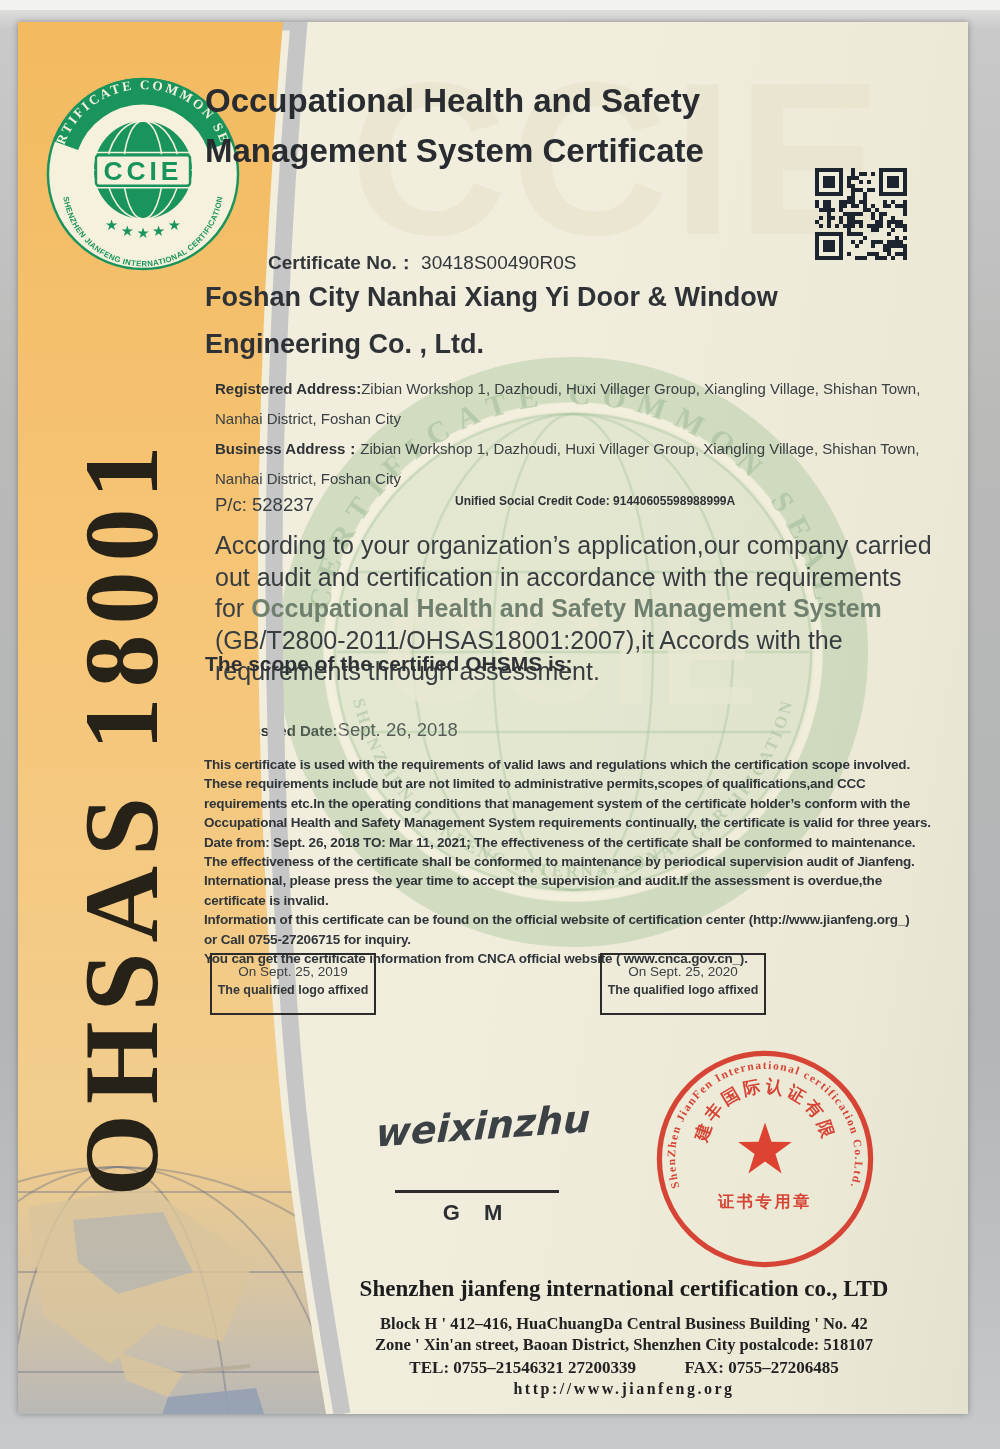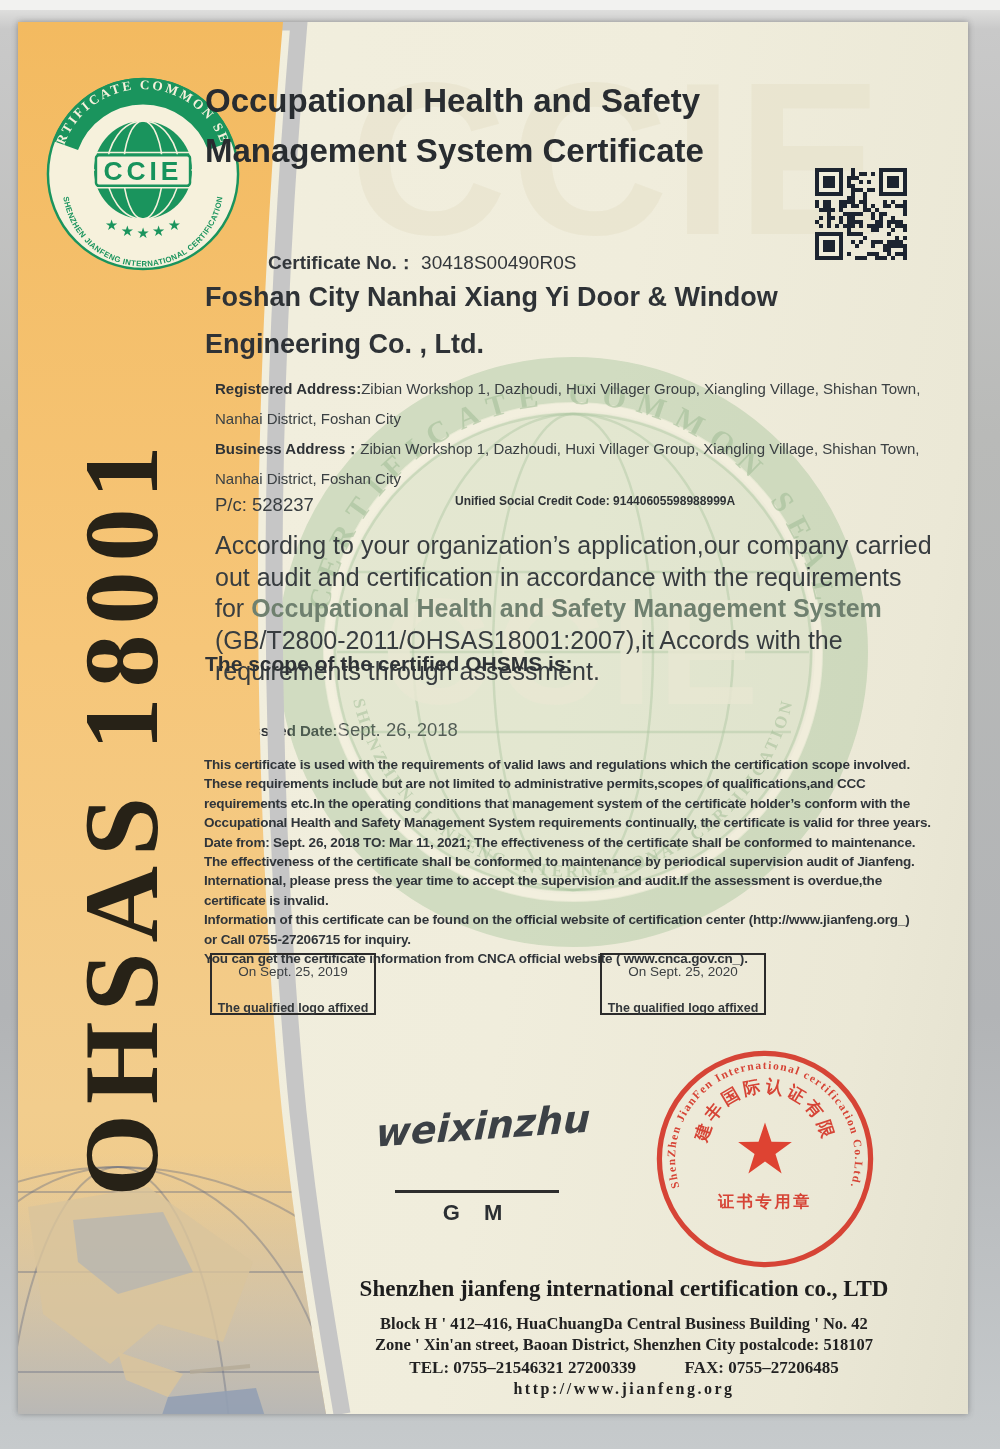--- a/index.html
+++ b/index.html
@@ -47,21 +47,21 @@
   .green-bold{font-weight:bold;color:#6f806f;}
   .scope-head{font-weight:bold;font-size:21px;color:#2e3236;z-index:5;}
   .scope-text{font-size:18.5px;color:#383d40;z-index:5;}
   .issued b{font-size:15px;color:#2e3236;}
   .issued span{font-size:18.5px;color:#383d40;}
   .fine{position:absolute;left:186px;width:760px;font-size:13.5px;line-height:19.4px;
         font-weight:bold;color:#30353a;letter-spacing:-.2px;z-index:5;}
   .fine div{white-space:nowrap;}
   .qbox{position:absolute;width:162px;height:58px;border:2px solid #2b2b2b;text-align:center;z-index:5;background:transparent;}
   .qbox .d{margin-top:9px;font-size:13.5px;color:#3c4043;}
-  .qbox .c{margin-top:22px;font-size:12.5px;font-weight:bold;color:#33373a;}
+  .qbox .c{margin-top:4px;font-size:12.5px;font-weight:bold;color:#33373a;}
   .sig{position:absolute;left:330px;top:1082px;width:270px;text-align:center;z-index:5;
        font-family:"DejaVu Sans",sans-serif;font-style:italic;font-weight:bold;font-size:38px;
        color:#3c4146;transform:rotate(-4deg) skewX(-6deg);}
   .sig-line{position:absolute;left:377px;top:1168px;width:164px;height:3px;background:#2d2d2d;z-index:5;}
   .gm{position:absolute;left:377px;top:1178px;width:164px;text-align:center;z-index:5;
       font-weight:bold;font-size:22px;letter-spacing:9px;color:#2b2f33;}
   .seal-svg{position:absolute;left:632px;top:1022px;z-index:6;opacity:.93;}
   .f-name{font-family:"Liberation Serif",serif;font-weight:bold;font-size:23px;color:#1d1d1d;z-index:5;}
   .f-addr{font-family:"Liberation Serif",serif;font-weight:bold;font-size:16.5px;color:#222;z-index:5;}
   .f-tel{font-family:"Liberation Serif",serif;font-weight:bold;font-size:17px;color:#222;z-index:5;}

